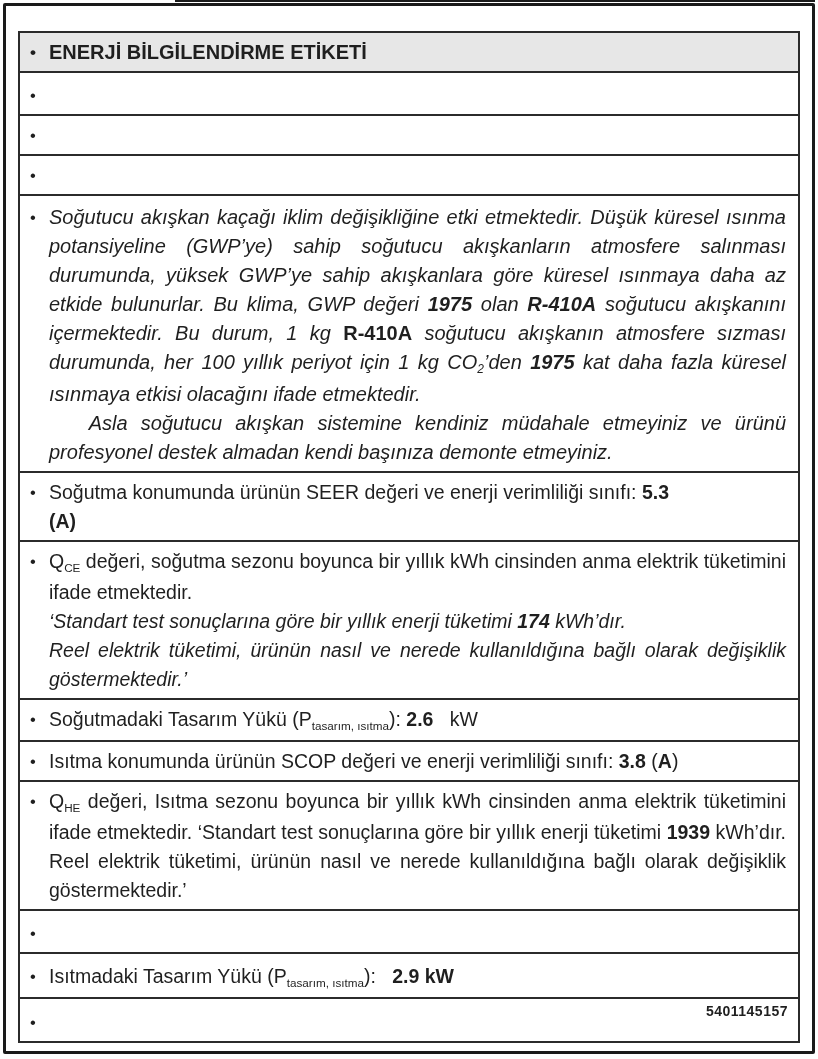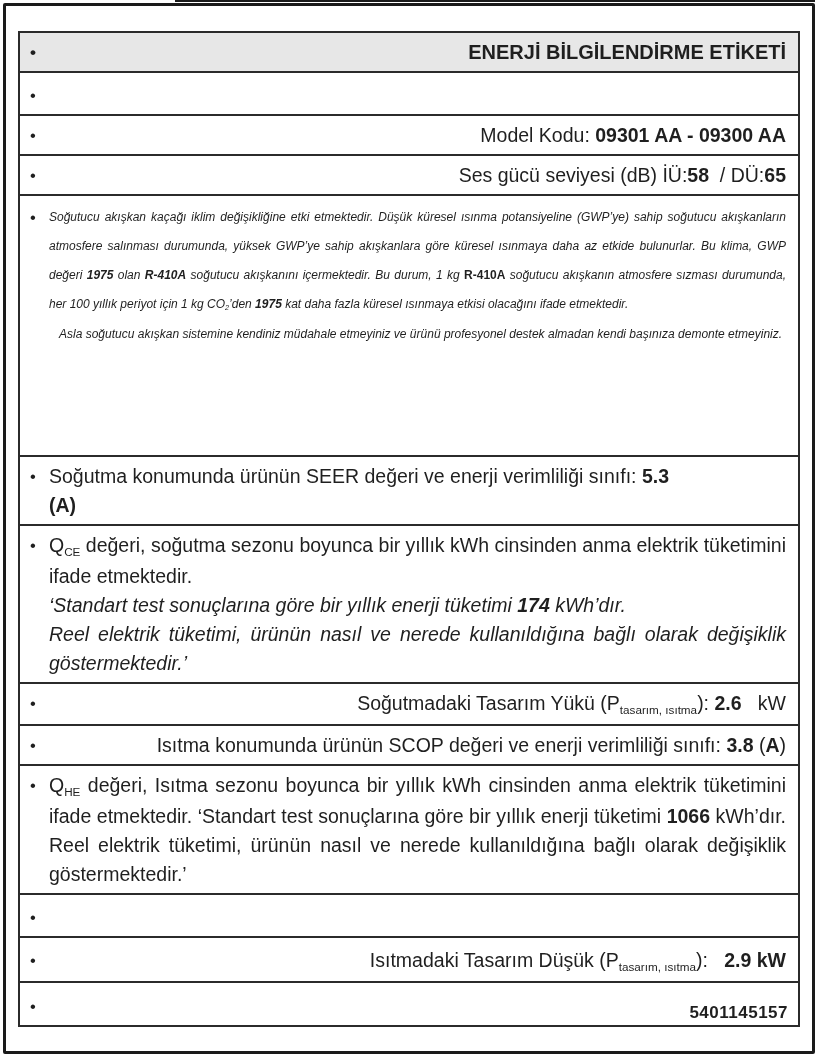--- a/index.html
+++ b/index.html
@@ -43,44 +43,43 @@
   }
   .bullet{
     width:19px;
     flex:0 0 19px;
     text-align:left;
     font-size:0.85em;
   }
   .content{
     flex:1;
     white-space:pre-wrap;
-    text-align:right;
   }
   .justify .content{text-align:justify;}
-  .para .content{font-size:12px;}
+  .para .content{font-size:20px;}
   .b{font-weight:bold;}
   .i{font-style:italic;}
   .sub{font-size:0.6em;position:relative;top:0.3em;letter-spacing:0;}
   .rh1{min-height:38px;}
   .rh2{min-height:45px;padding-top:8px;}
   .rh3{min-height:37px;}
   .rh4{min-height:37px;}
   .rh5{min-height:263px;padding-top:7px;}
   .rh6{min-height:62px;}
   .rh7{min-height:148px;}
   .rh8{min-height:40px;}
   .rh9{min-height:38px;}
   .rh10{min-height:130px;}
   .rh11{min-height:43px;padding-top:8px;}
   .rh12{min-height:42px;padding-top:8px;}
   .rh13{min-height:46px;padding-top:9px;}
   .doc-number{
     position:absolute;
     top:1003px;right:30px;
-    font-size:17px;
+    font-size:14px;
     font-weight:bold;
     letter-spacing:0.5px;
   }
 </style>
 </head>
 <body>
 
 <div class="scan-line"></div>
 <div class="page-border"></div>
 
@@ -90,26 +89,24 @@
     <span class="bullet">•</span>
     <div class="content"><span class="b">ENERJİ BİLGİLENDİRME ETİKETİ</span></div>
   </div>
 
   <div class="row rh2">
     <span class="bullet">•</span>
   </div>
 
   <div class="row rh3">
     <span class="bullet">•</span>
-    <div class="content"><span>Model Kodu: </span><span class="b">09301 AA - 09300 AA</span></div>
   </div>
 
   <div class="row rh4">
     <span class="bullet">•</span>
-    <div class="content"><span>Ses gücü seviyesi (dB) İÜ:</span><span class="b">58</span><span>  / DÜ:</span><span class="b">65</span></div>
   </div>
 
   <div class="row justify para rh5">
     <span class="bullet">•</span>
     <div class="content"><span class="i">Soğutucu akışkan kaçağı iklim değişikliğine etki etmektedir. Düşük küresel ısınma potansiyeline (GWP’ye) sahip soğutucu akışkanların atmosfere salınması durumunda, yüksek GWP’ye sahip akışkanlara göre küresel ısınmaya daha az etkide bulunurlar. Bu klima, GWP değeri </span><span class="b i">1975</span><span class="i"> olan </span><span class="b i">R-410A</span><span class="i"> soğutucu akışkanını içermektedir. Bu durum, 1 kg </span><span class="b">R-410A</span><span class="i"> soğutucu akışkanın atmosfere sızması durumunda, her 100 yıllık periyot için 1 kg CO</span><span class="i sub">2</span><span class="i">’den </span><span class="b i">1975</span><span class="i"> kat daha fazla küresel ısınmaya etkisi olacağını ifade etmektedir.
    Asla soğutucu akışkan sistemine kendiniz müdahale etmeyiniz ve ürünü profesyonel destek almadan kendi başınıza demonte etmeyiniz.</span></div>
   </div>
 
   <div class="row justify rh6">
     <span class="bullet">•</span>
@@ -129,30 +126,30 @@
     <div class="content"><span>Soğutmadaki Tasarım Yükü (P</span><span class="sub">tasarım, ısıtma</span><span>): </span><span class="b">2.6</span><span>   kW</span></div>
   </div>
 
   <div class="row rh9">
     <span class="bullet">•</span>
     <div class="content"><span>Isıtma konumunda ürünün SCOP değeri ve enerji verimliliği sınıfı: </span><span class="b">3.8</span><span> (</span><span class="b">A</span><span>)</span></div>
   </div>
 
   <div class="row justify rh10">
     <span class="bullet">•</span>
-    <div class="content"><span>Q</span><span class="sub">HE</span><span> değeri, Isıtma sezonu boyunca bir yıllık kWh cinsinden anma elektrik tüketimini ifade etmektedir. ‘Standart test sonuçlarına göre bir yıllık enerji tüketimi </span><span class="b">1066</span><span> kWh’dır. Reel elektrik tüketimi, ürünün nasıl ve nerede kullanıldığına bağlı olarak değişiklik göstermektedir.’</span></div>
+    <div class="content"><span>Q</span><span class="sub">HE</span><span> değeri, Isıtma sezonu boyunca bir yıllık kWh cinsinden anma elektrik tüketimini ifade etmektedir. ‘Standart test sonuçlarına göre bir yıllık enerji tüketimi </span><span class="b">1939</span><span> kWh’dır. Reel elektrik tüketimi, ürünün nasıl ve nerede kullanıldığına bağlı olarak değişiklik göstermektedir.’</span></div>
   </div>
 
   <div class="row rh11">
     <span class="bullet">•</span>
   </div>
 
   <div class="row rh12">
     <span class="bullet">•</span>
-    <div class="content"><span>Isıtmadaki Tasarım Düşük (P</span><span class="sub">tasarım, ısıtma</span><span>):   </span><span class="b">2.9 kW</span></div>
+    <div class="content"><span>Isıtmadaki Tasarım Yükü (P</span><span class="sub">tasarım, ısıtma</span><span>):   </span><span class="b">2.9 kW</span></div>
   </div>
 
   <div class="row rh13">
     <span class="bullet">•</span>
   </div>
 
 </div>
 
 <div class="doc-number">5401145157</div>
 

